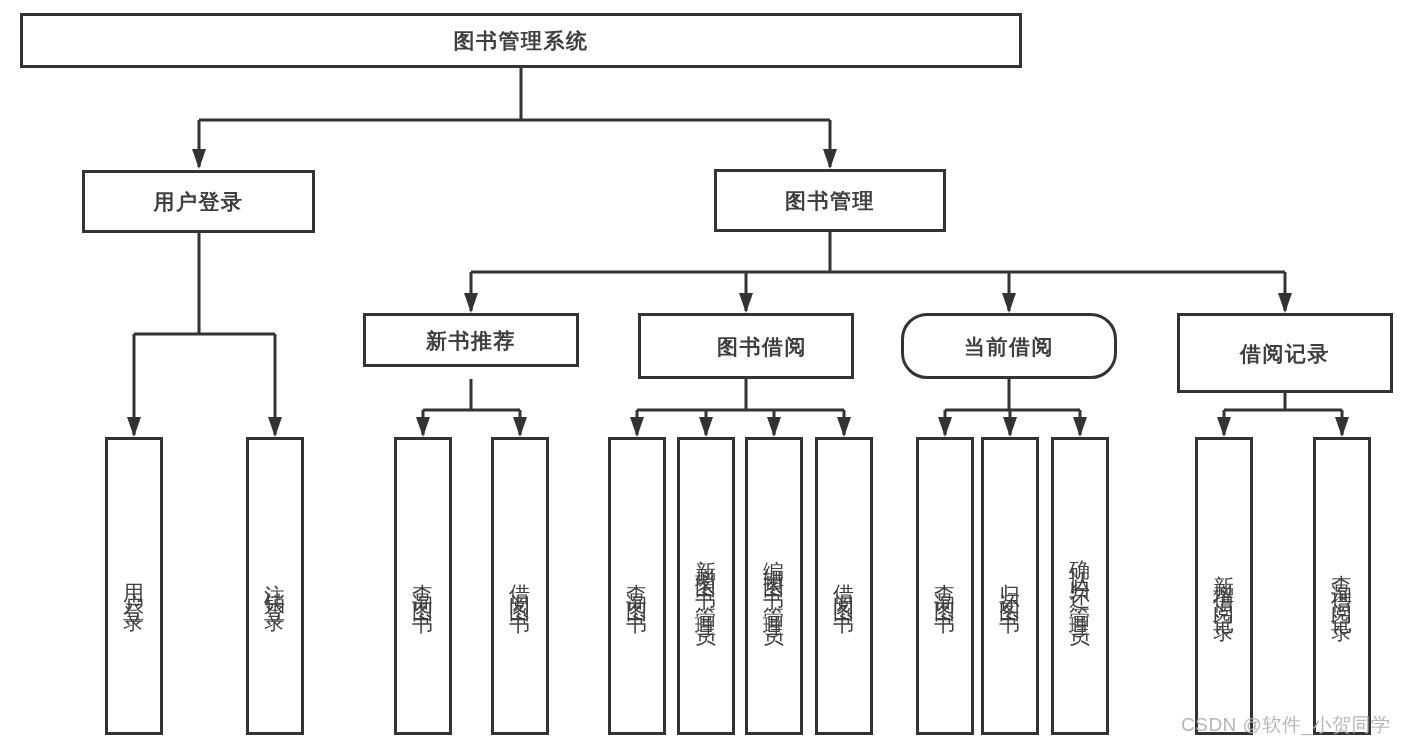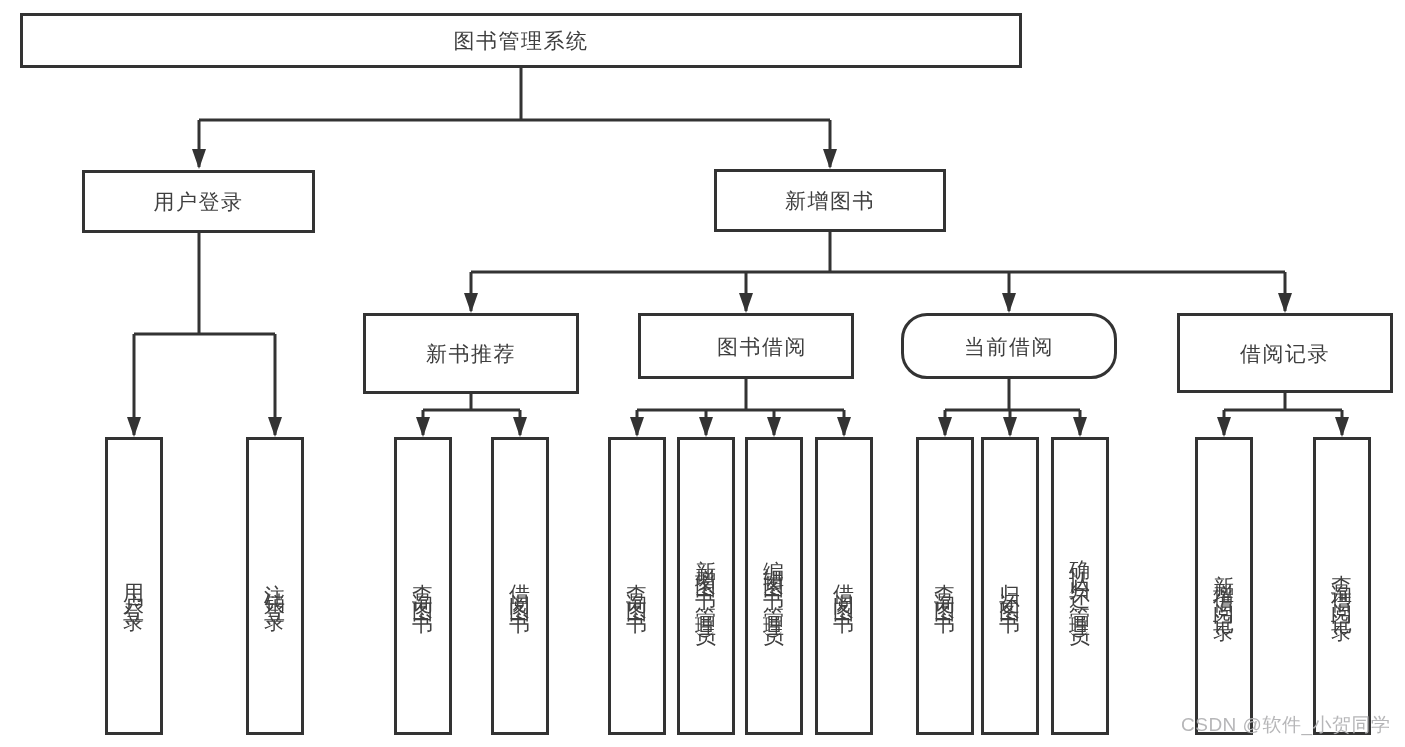--- a/index.html
+++ b/index.html
@@ -25,20 +25,21 @@
     align-items: center;
     justify-content: center;
     color: #3f3f3f;
     z-index: 1;
   }
   .h-node span {
     font-size: 21px;
     letter-spacing: 1.5px;
     white-space: nowrap;
     line-height: 1;
+    font-weight: bold;
   }
   .leaf span {
     writing-mode: vertical-rl;
     text-orientation: mixed;
     font-size: 21px;
     line-height: 1;
     letter-spacing: 0.45em;
     white-space: nowrap;
   }
   .watermark {
@@ -97,24 +98,24 @@
   </svg>
 
   <div class="node h-node" style="left:20px; top:13px; width:1002px; height:55px;">
     <span>图书管理系统</span>
   </div>
 
   <div class="node h-node" style="left:82px; top:170px; width:233px; height:63px;">
     <span>用户登录</span>
   </div>
   <div class="node h-node" style="left:714px; top:169px; width:232px; height:63px;">
-    <span>新增图书</span>
+    <span>图书管理</span>
   </div>
 
-  <div class="node h-node" style="left:363px; top:313px; width:216px; height:81px;">
+  <div class="node h-node" style="left:363px; top:313px; width:216px; height:54px;">
     <span>新书推荐</span>
   </div>
   <div class="node h-node" style="left:638px; top:313px; width:216px; height:66px;padding-left:32px;">
     <span>图书借阅</span>
   </div>
   <div class="node h-node" style="left:901px; top:313px; width:216px; height:66px;border-radius:26px;">
     <span>当前借阅</span>
   </div>
   <div class="node h-node" style="left:1177px; top:313px; width:216px; height:80px;">
     <span>借阅记录</span>

